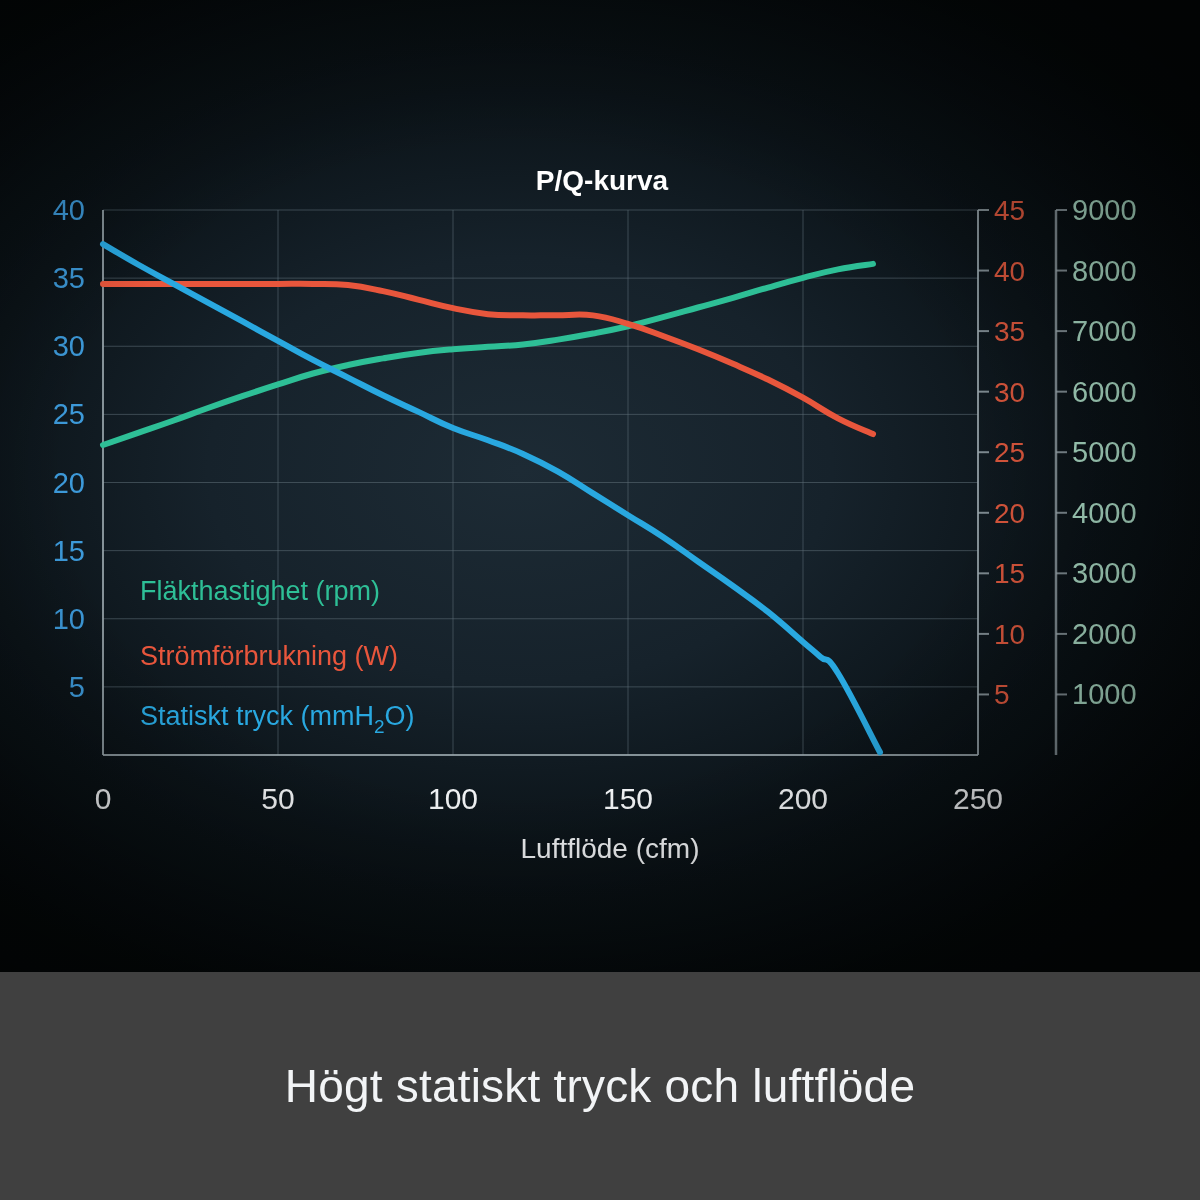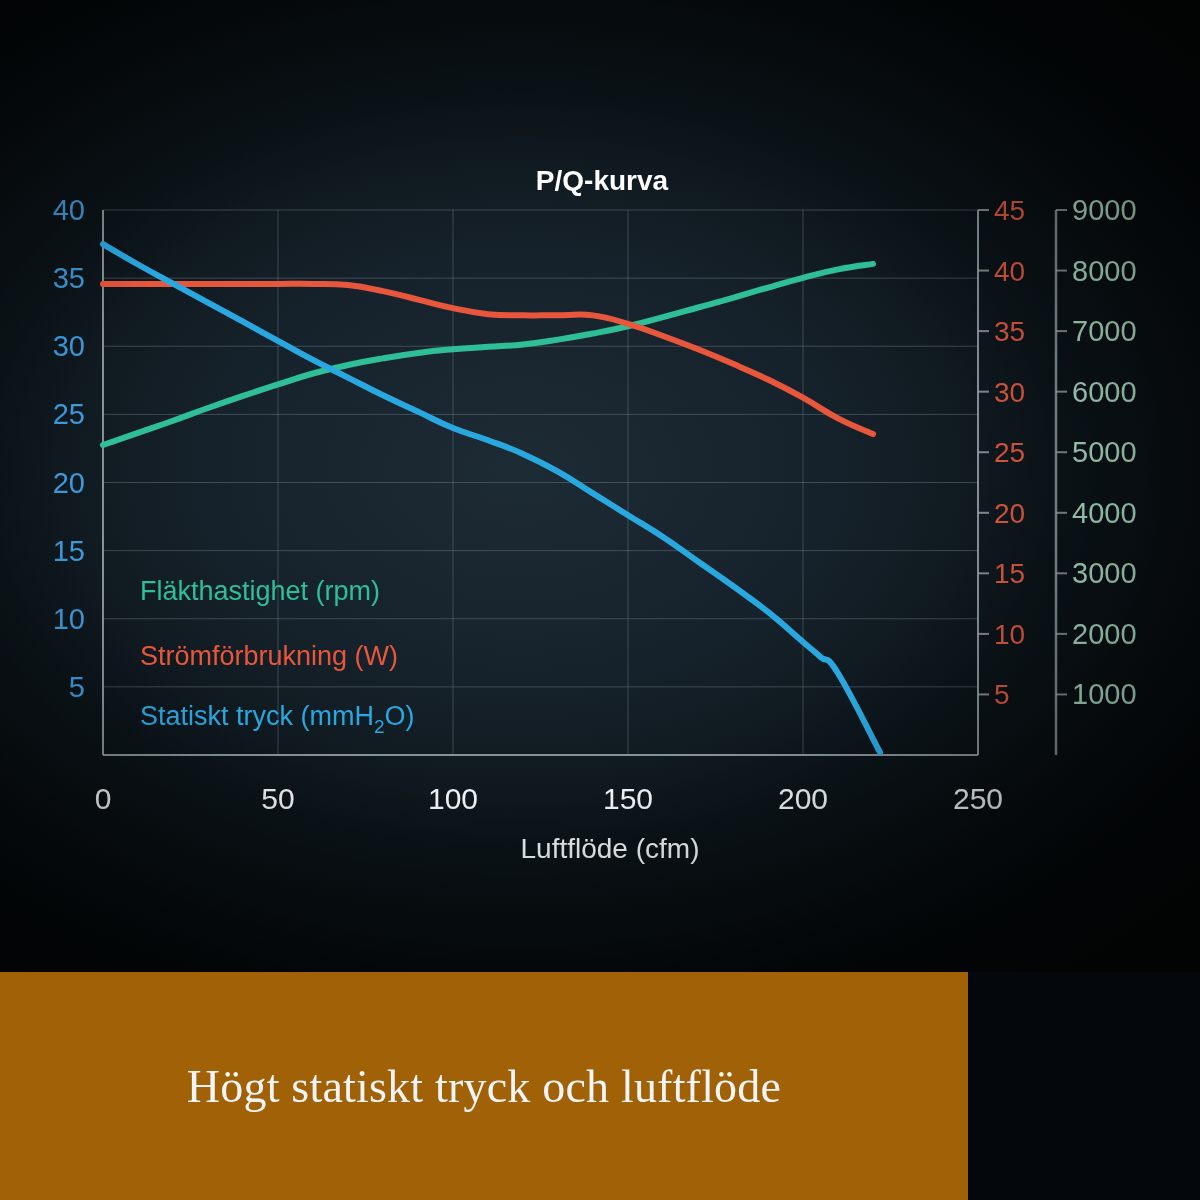--- a/index.html
+++ b/index.html
@@ -20,23 +20,23 @@
       #040809;
   }
   #panel-vignette{
     position:absolute;inset:0;
     background:radial-gradient(ellipse 900px 640px at 520px 470px, rgba(0,0,0,0) 50%, rgba(0,0,0,.55) 100%);
     pointer-events:none;
   }
 
   
   #caption-bar{
-    position:absolute;left:0;top:972px;width:968px;height:228px;
-    background:#a16207;
-    display:flex;align-items:center;justify-content:center;font-family:Liberation Serif, serif;
+    position:absolute;left:0;top:972px;width:1200px;height:228px;
+    background:#404040;
+    display:flex;align-items:center;justify-content:center;
   }
   #caption-text{
     color:#f2f4f6;font-size:46px;font-weight:400;letter-spacing:.2px;
     text-align:center;
   }
 
   
   #chart-svg{position:absolute;left:0;top:0;width:1200px;height:972px;}
 
   .tick-left{fill:#3d9ada;font-size:29px;font-family:"Liberation Sans",sans-serif;text-anchor:end;}

